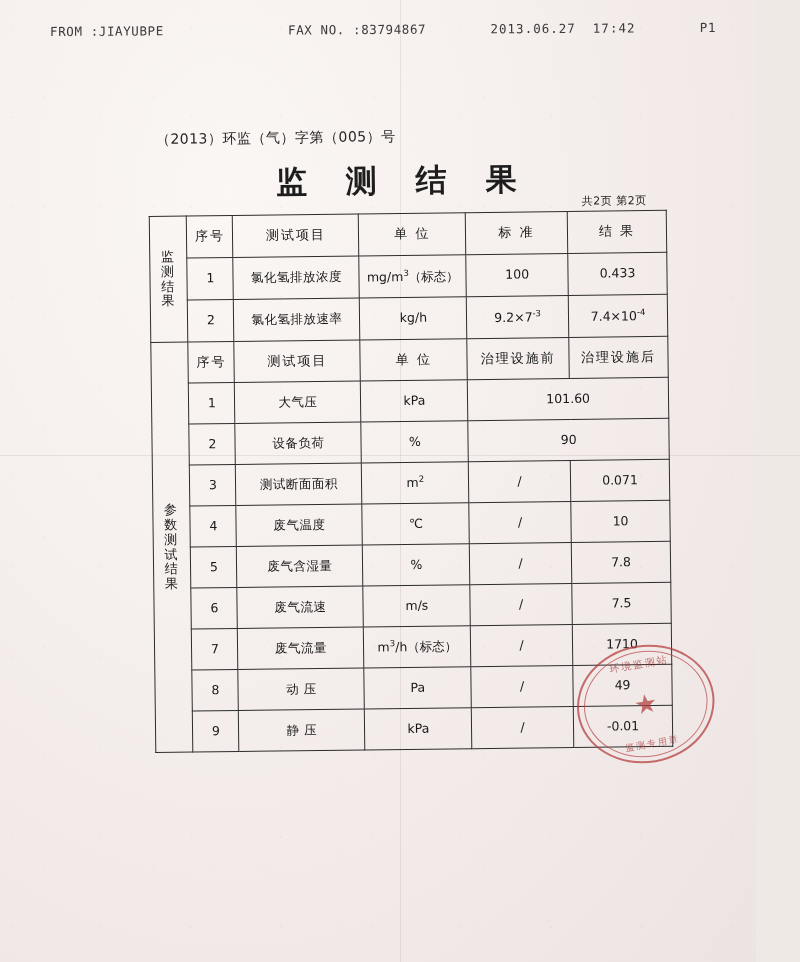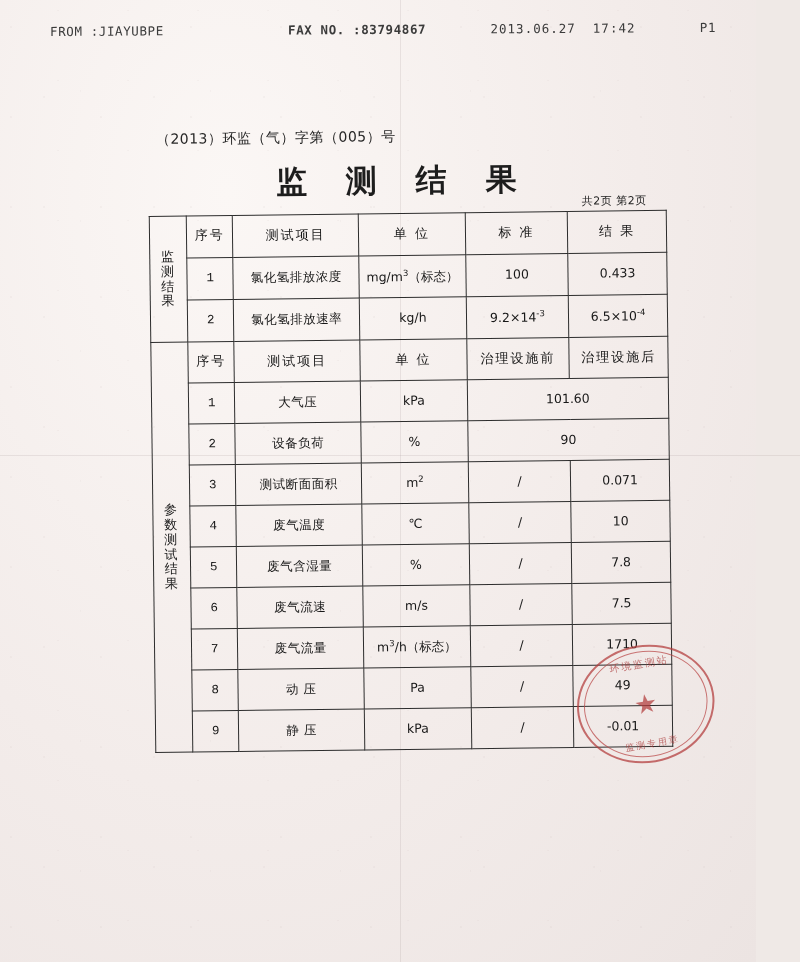--- a/index.html
+++ b/index.html
@@ -44,21 +44,21 @@
     font-family: "DejaVu Sans Mono", monospace;
     font-size: 12.5px;
     letter-spacing: .6px;
     color: #3b3b3b;
     display: flex;
     justify-content: space-between;
     transform: rotate(-0.35deg);
   }
   #fax-header .seg { white-space: pre; }
   #fax-header .seg.from { margin-left: 6px; }
-  #fax-header .seg.fax { margin-left: 60px; font-weight: bold; }
+  #fax-header .seg.fax { margin-left: 60px; }
   #fax-header .seg.stamp { letter-spacing: 1px;}
 
   #doc {
     position: absolute;
     left: 0; top: 0;
     width: 800px; height: 962px;
     transform: rotate(-0.7deg);
     transform-origin: 400px 480px;
   }
 
@@ -111,21 +111,21 @@
     line-height: 1.15;
   }
   td.sidelabel {
     width: 34px;
     font-size: 13px;
     letter-spacing: 2px;
     line-height: 1.45;
     font-weight: normal;
   }
   td.sidelabel span { display: block; }
-  td.idx { width: 44px; font-size: 13px; font-family: Liberation Mono, monospace; }
+  td.idx { width: 44px; font-size: 13px; }
   td.item { width: 132px; font-size: 13px; letter-spacing: .5px;}
   td.unit { width: 108px; font-size: 12.5px; }
   td.std  { width: 102px; font-size: 12.5px; }
   td.res  { width: 98px;  font-size: 12.5px; }
   tr.hdr td { font-size: 13px; letter-spacing: 2px; font-weight: normal;}
   .row-h1 td { height: 41px; }
   .row-h2 td { height: 40px; }
   sup { font-size: 8.5px; vertical-align: super; }
 
   
@@ -222,24 +222,24 @@
             <span>mg/m</span><sup>3</sup><span>（标态）</span>
           </td>
           <td class="std">100</td>
           <td class="res">0.433</td>
         </tr>
         <tr class="row-h1">
           <td class="idx">2</td>
           <td class="item">氯化氢排放速率</td>
           <td class="unit">kg/h</td>
           <td class="std">
-            <span>9.2×14</span><sup>-3</sup>
+            <span>9.2×7</span><sup>-3</sup>
           </td>
           <td class="res">
-            <span>6.5×10</span><sup>-4</sup>
+            <span>7.4×10</span><sup>-4</sup>
           </td>
         </tr>
 
         <tr class="hdr row-h2">
           <td class="sidelabel" rowspan="10">
             <span>参</span>
             <span>数</span>
             <span>测</span>
             <span>试</span>
             <span>结</span>

